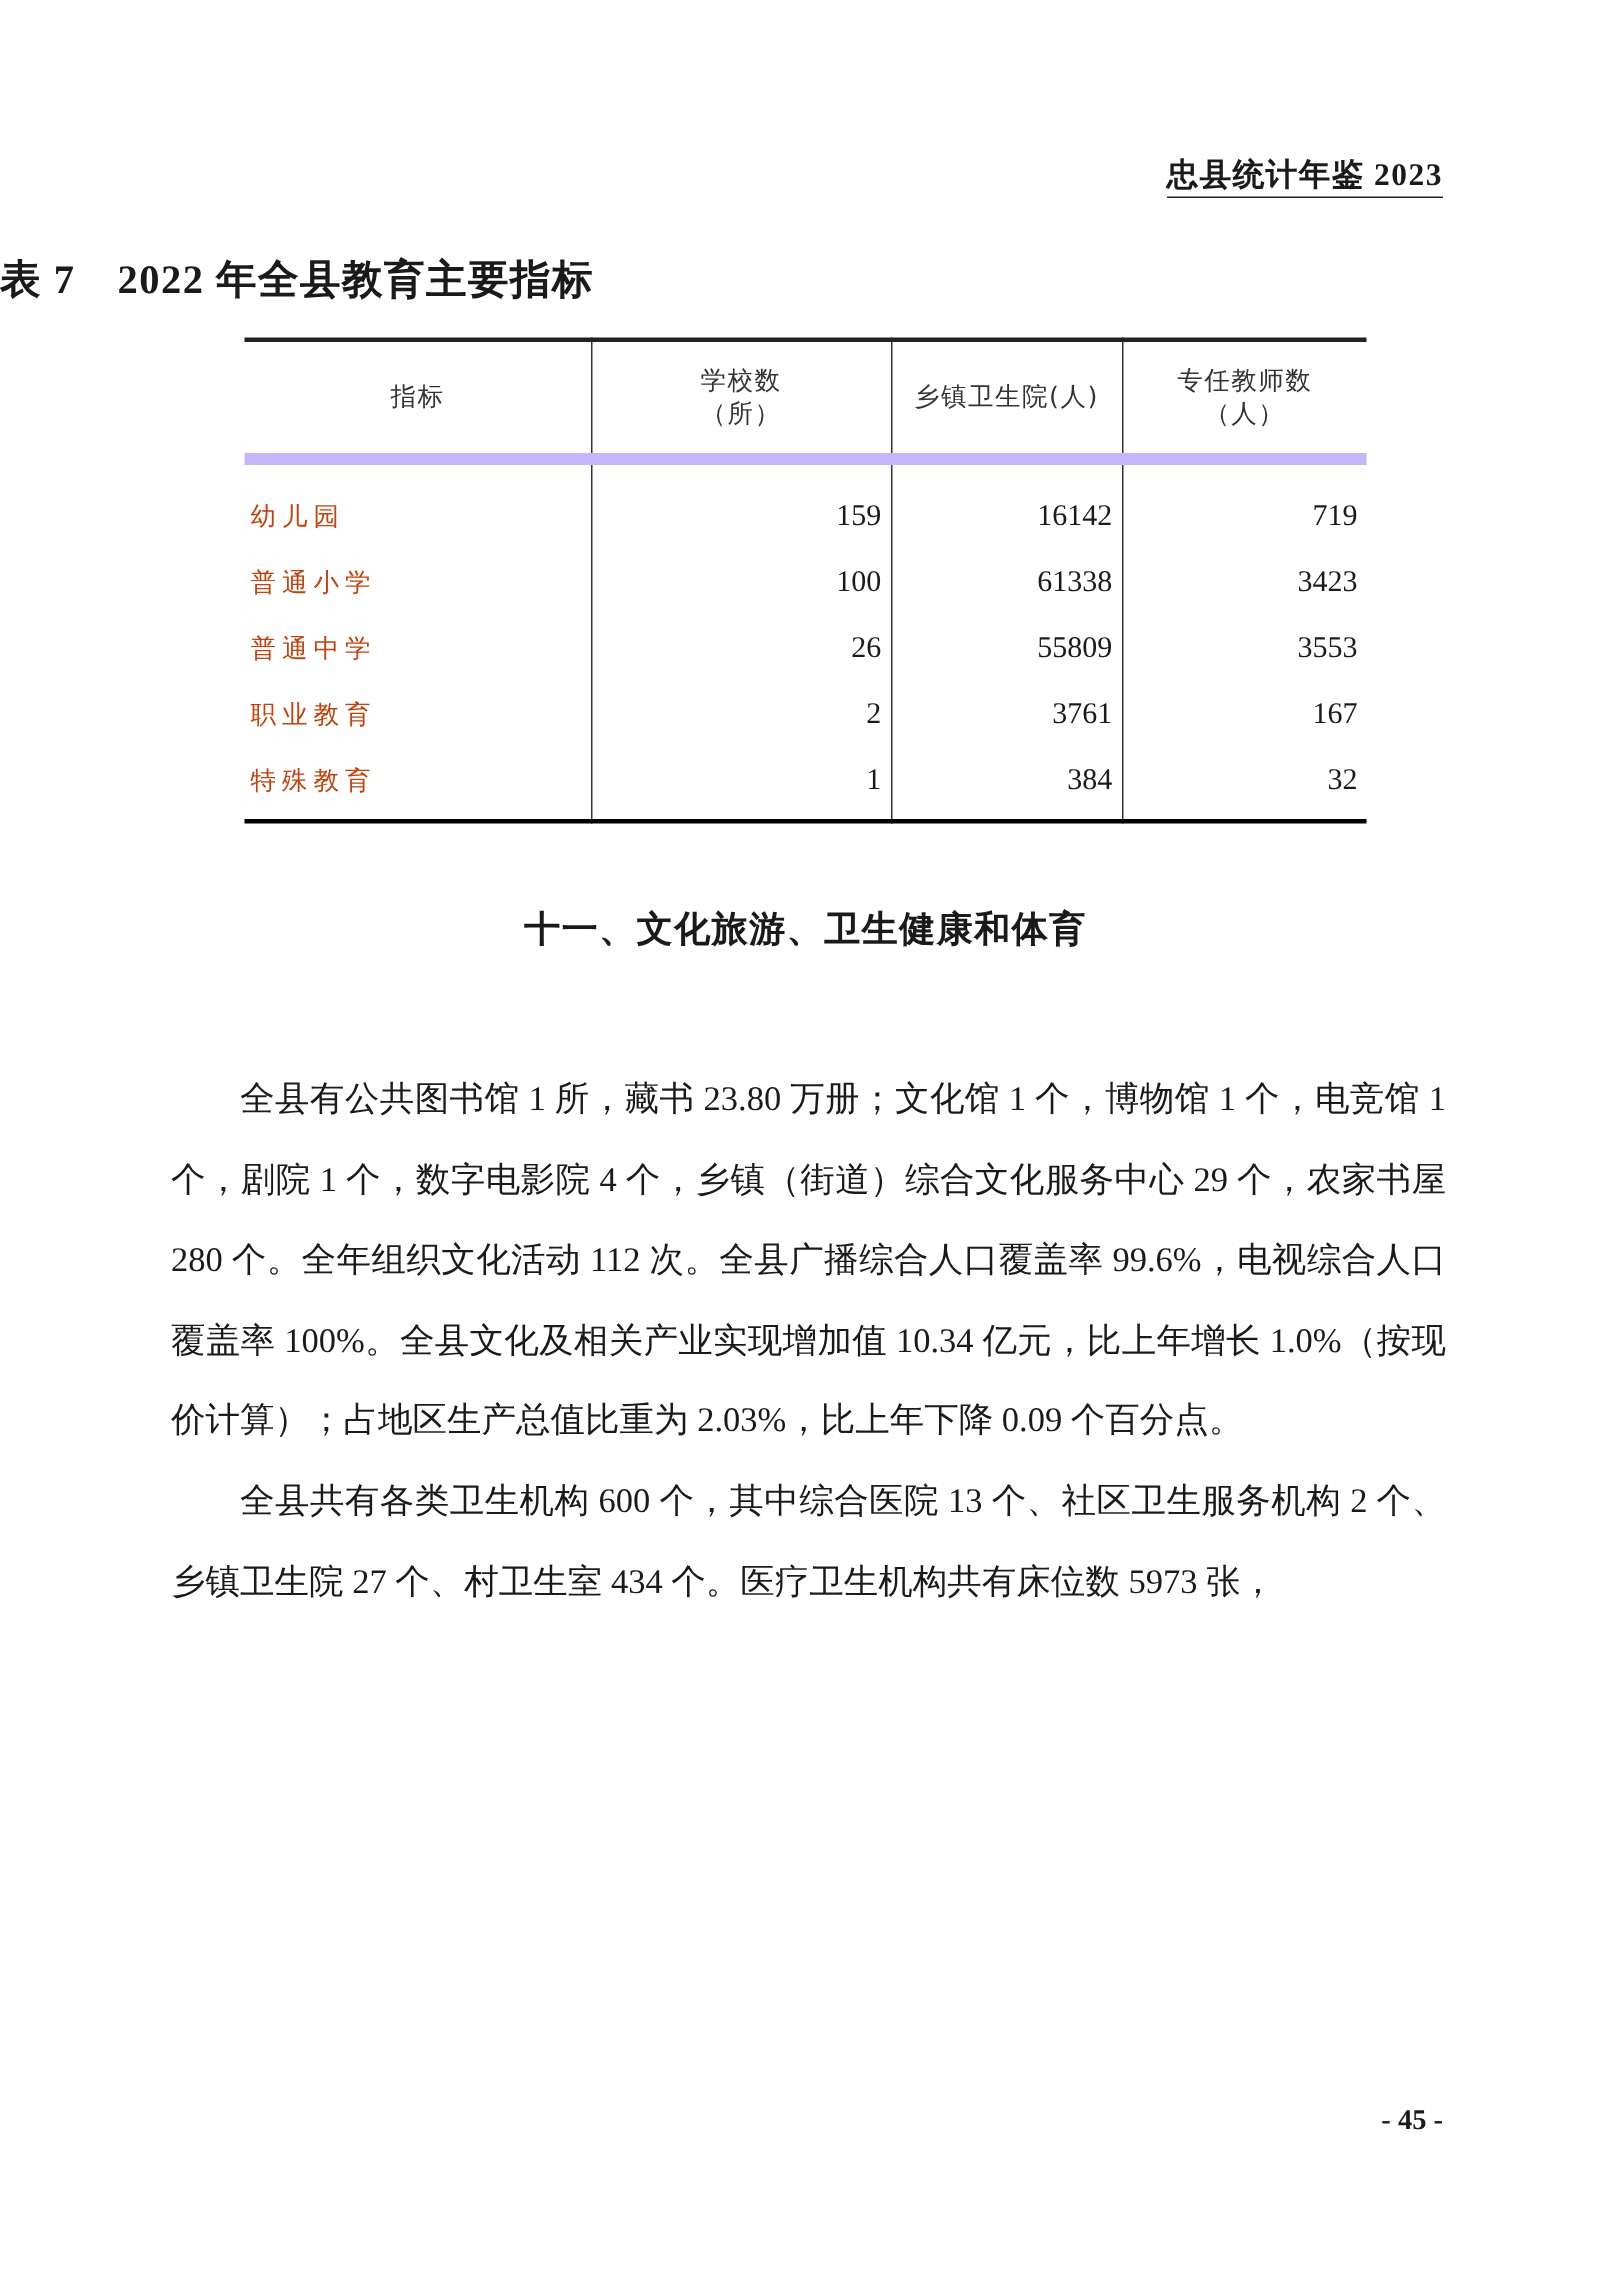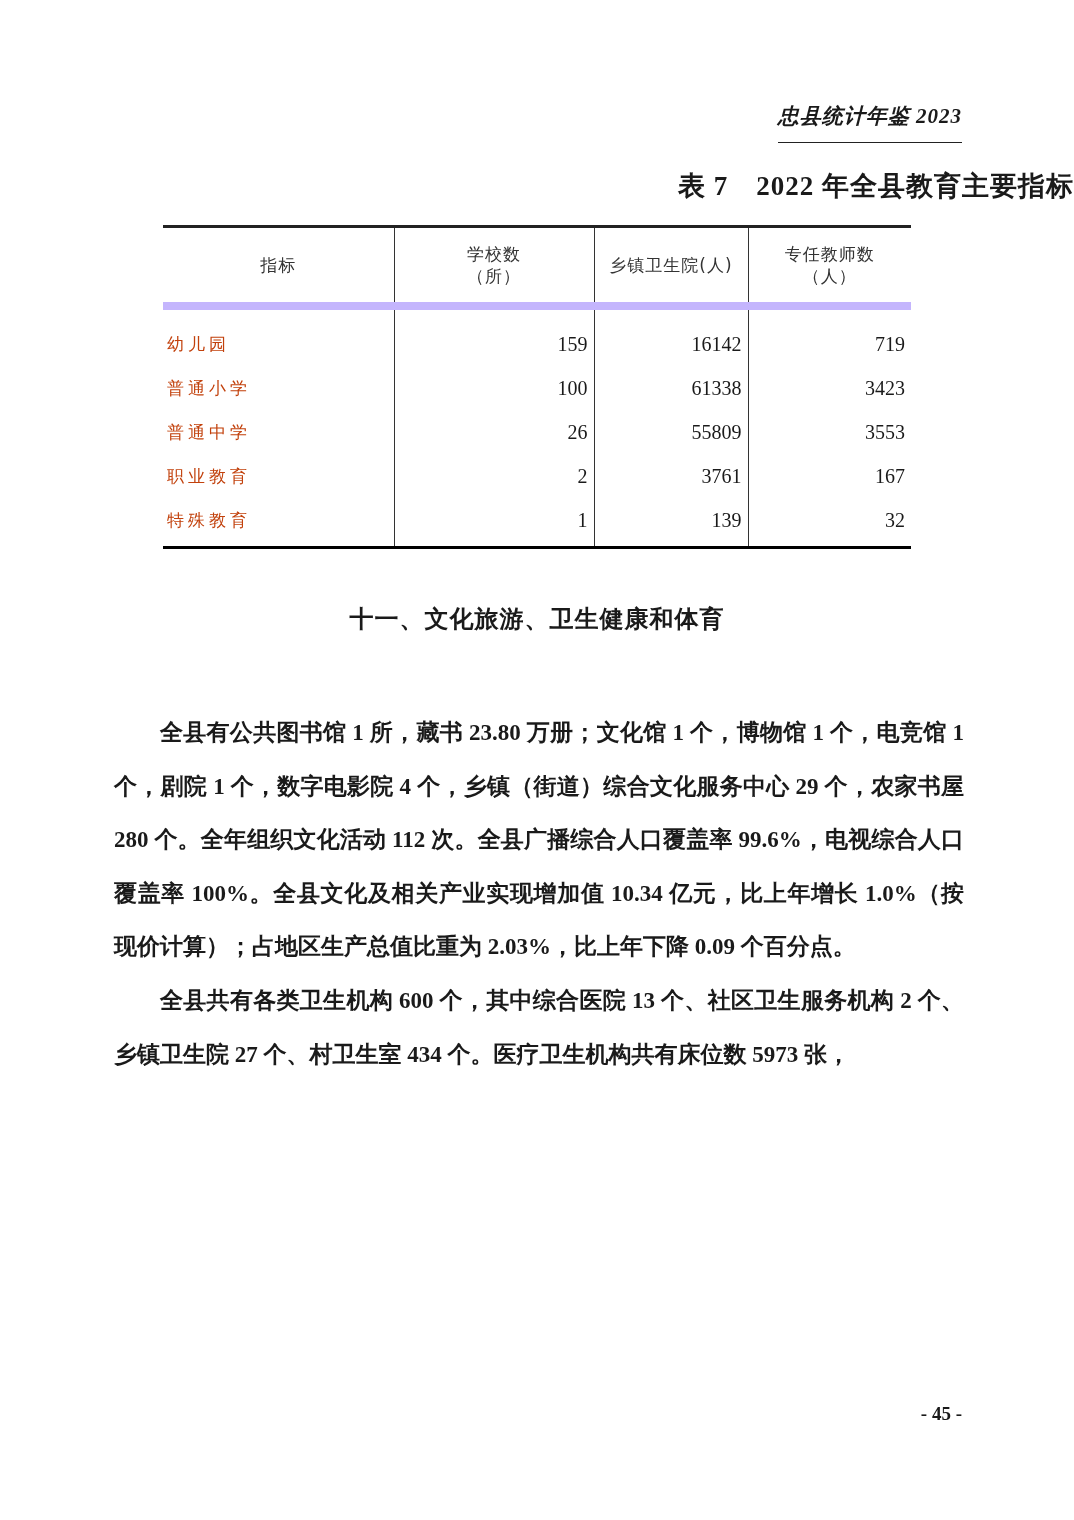--- a/index.html
+++ b/index.html
@@ -3,25 +3,25 @@
 <meta charset="utf-8">
 <style>
   html, body { margin: 0; padding: 0; background: #ffffff; }
   body {
     width: 1074px; height: 1520px; position: relative; overflow: hidden;
     color: #1a1a1a;
     font-family: "Liberation Serif", "DejaVu Serif", serif;
   }
   .running-header {
     position: absolute; right: 112px; top: 102px;
-    font-size: 21px; font-style: italic; font-weight: bold;
-    border-bottom: 1.5px solid #222; padding-bottom: 12px; letter-spacing: 1px; margin-left: 12px;
+    font-size: 21px; font-weight: bold;
+    border-bottom: 1.5px solid #222; padding-bottom: 1px; letter-spacing: 1px; margin-left: 12px;
   }
   .table-title {
-    position: absolute; left: 0; width: 1074px; top: 168px; text-align: right;
+    position: absolute; left: 0; width: 1074px; top: 168px; text-align: left;
     font-size: 27px; font-weight: bold; letter-spacing: 1px;
   }
   .table-title .num { margin-right: 28px; }
   table.edu {
     position: absolute; left: 163px; top: 225px; width: 748px;
     border-collapse: collapse; font-size: 19px;
   }
   table.edu thead tr { border-top: 3px solid #222; border-bottom: 8px solid #c4b5fd; }
   table.edu tbody tr:last-child { border-bottom: 3px solid #000000; }
   table.edu th {
@@ -40,21 +40,21 @@
   col.c1 { width: 231px; } col.c2 { width: 200px; } col.c3 { width: 154px; } col.c4 { width: 163px; }
 
   .section-title {
     position: absolute; left: 0; width: 1074px; top: 603px; text-align: center;
     font-family: "DejaVu Sans", sans-serif; font-weight: bold; font-size: 24px; letter-spacing: 1px;
   }
   .body-text {
     position: absolute; left: 114px; top: 706px; width: 850px;
     font-size: 23px; line-height: 53.6px; text-align: justify;
   }
-  .body-text p { margin: 0; text-indent: 2em; font-weight: bold; }
+  .body-text p { margin: 0; text-indent: 2em; }
   .page-number {
     position: absolute; right: 112px; top: 1403px; font-weight: bold; font-size: 19px;
   }
 </style>
 </head>
 <body>
 
 <div class="running-header">忠县统计年鉴 2023</div>
 
 <div class="table-title">
@@ -107,21 +107,21 @@
     </tr>
     <tr>
       <td class="label">职业教育</td>
       <td class="val">2</td>
       <td class="val">3761</td>
       <td class="val">167</td>
     </tr>
     <tr>
       <td class="label">特殊教育</td>
       <td class="val">1</td>
-      <td class="val">139</td>
+      <td class="val">384</td>
       <td class="val">32</td>
     </tr>
   </tbody>
 </table>
 
 <div class="section-title">十一、文化旅游、卫生健康和体育</div>
 
 <div class="body-text">
   <p>全县有公共图书馆 1 所，藏书 23.80 万册；文化馆 1 个，博物馆 1 个，电竞馆 1 个，剧院 1 个，数字电影院 4 个，乡镇（街道）综合文化服务中心 29 个，农家书屋 280 个。全年组织文化活动 112 次。全县广播综合人口覆盖率 99.6%，电视综合人口覆盖率 100%。全县文化及相关产业实现增加值 10.34 亿元，比上年增长 1.0%（按现价计算）；占地区生产总值比重为 2.03%，比上年下降 0.09 个百分点。</p>
   <p>全县共有各类卫生机构 600 个，其中综合医院 13 个、社区卫生服务机构 2 个、乡镇卫生院 27 个、村卫生室 434 个。医疗卫生机构共有床位数 5973 张，</p>

